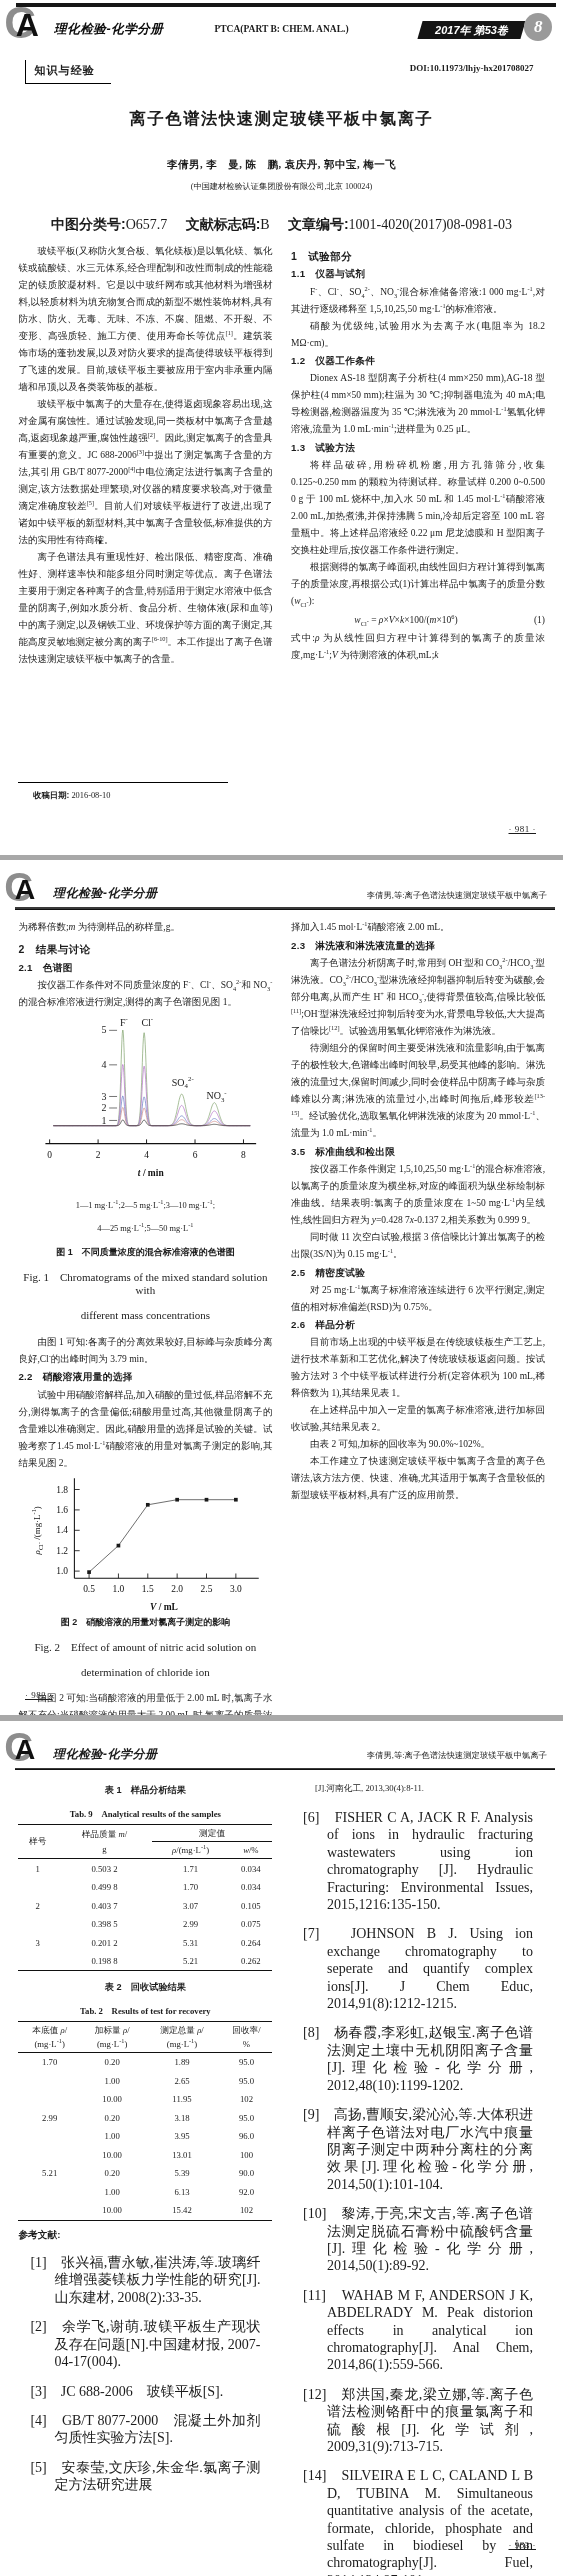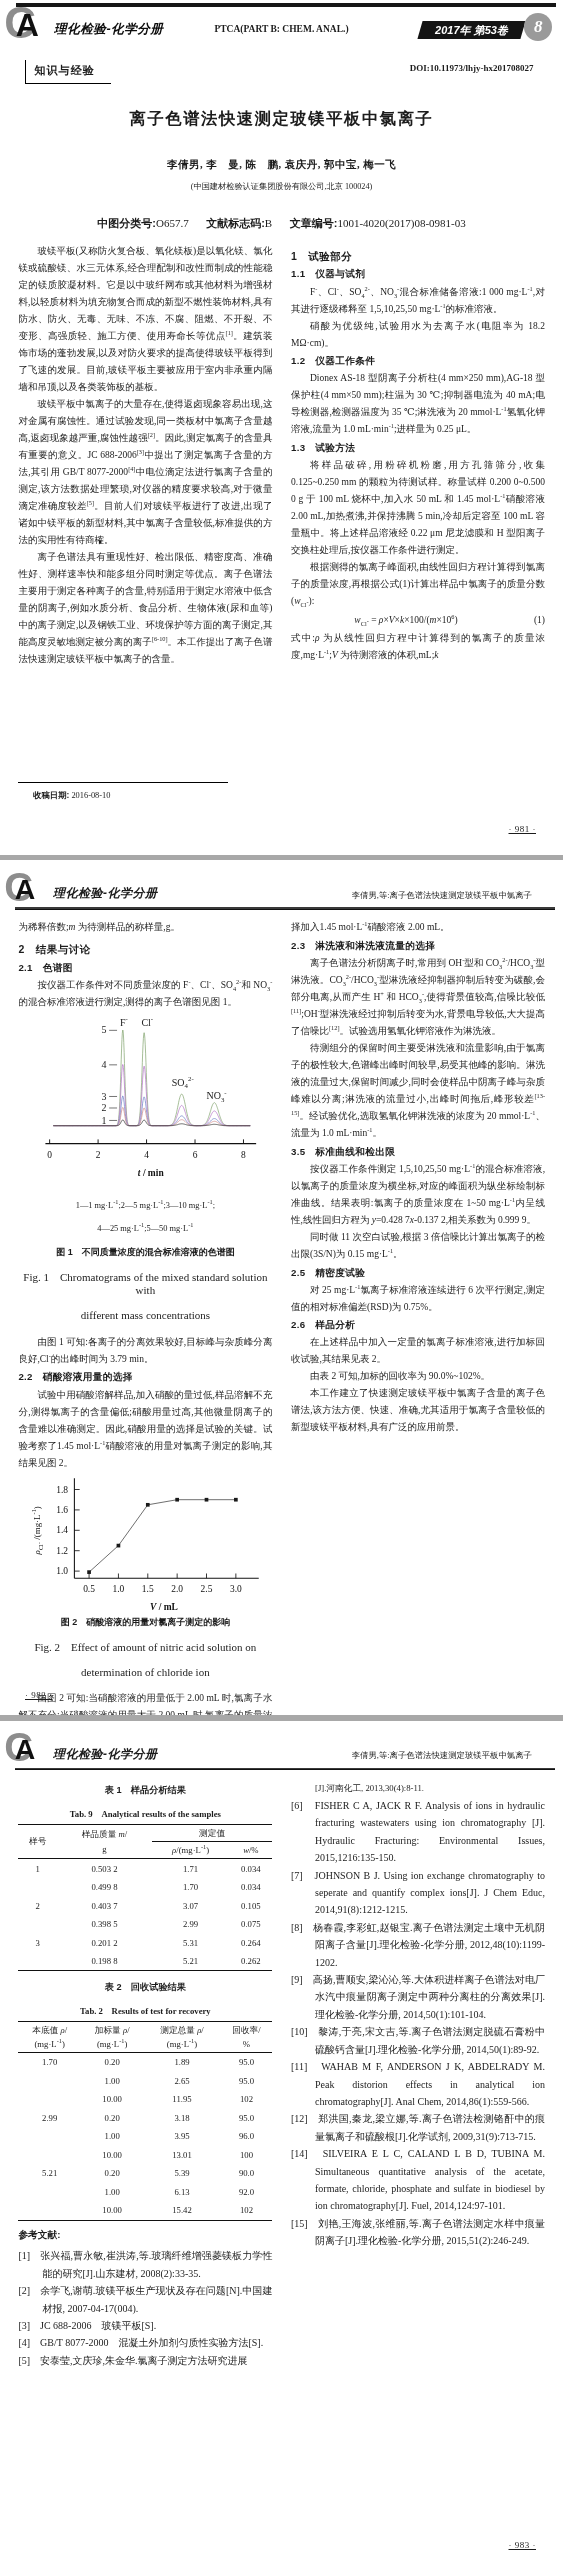--- a/index.html
+++ b/index.html
@@ -19,29 +19,29 @@
   .volbanner span{display:block;transform:skewX(16deg);color:#fff;font:italic 700 11px "Liberation Sans",sans-serif;text-align:center;line-height:18px;}
   .issuecircle{position:absolute;left:524px;top:13px;width:28.4px;height:28.4px;border-radius:50%;background:#9a9a9a;
                color:#fff;font:italic 700 17px "Liberation Serif",serif;text-align:center;line-height:27px;}
   .kbox{position:absolute;left:25px;top:60px;padding:3.2px 16px 5.3px 8.4px;border-left:1.6px solid #000;border-bottom:1.6px solid #000;
         font:700 11px "Liberation Sans",sans-serif;letter-spacing:1.1px;}
   .doi{position:absolute;right:29.5px;top:63px;font:600 9px "Liberation Serif",serif;}
   .arttitle{position:absolute;left:0;right:0;top:97px;text-align:center;
             font:700 16.3px "Liberation Sans",sans-serif;letter-spacing:1.6px;}
   .authors{position:absolute;left:0;right:0;top:158px;text-align:center;font:700 10.5px "Liberation Serif",serif;letter-spacing:0.5px;}
   .affil{position:absolute;left:0;right:0;top:181px;text-align:center;font-size:8.2px;}
-  .metaline{position:absolute;left:0;right:0;top:216px;text-align:center;font-size:11px;}
+  .metaline{position:absolute;left:0;right:0;top:216px;text-align:center;font-size:14px;}
   .metaline b{font-family:"Liberation Sans",sans-serif;}
   .metaline .seg{margin:0 7.4px;}
   
   .logo2{position:absolute;left:4.2px;top:11.6px;width:42px;height:39px;}
   .logo2 .c{position:absolute;left:0;top:-7.4px;font:700 40px "Liberation Sans",sans-serif;color:#8d8d8d;}
   .logo2 .a{position:absolute;left:10.5px;top:1.1px;font:700 28.4px "Liberation Sans",sans-serif;color:#101010;}
   .jname2{position:absolute;left:53px;top:25px;font:italic 700 12px "Liberation Sans",sans-serif;letter-spacing:0.5px;}
-  .runtitle{position:absolute;right:31px;top:29.5px;font-size:8.4px;}
+  .runtitle{position:absolute;right:16px;top:29.5px;font-size:8.4px;}
   .hdrrule{position:absolute;left:14.7px;right:8.4px;top:47px;height:1.6px;background:#3a3a3a;border-bottom:0.5px solid #111;}
   
   .col{position:absolute;width:254px;text-align:justify;font-size:9.5px;line-height:17px;}
   .col.cleft{left:18.4px}
   .col.cright{left:291px}
   .para{margin:0;text-indent:2em;}
   .cont{margin:0;text-indent:0;}
   .h1x{font:700 10.5px "Liberation Sans",sans-serif;margin:6.8px 0 4.7px;text-indent:0;text-align:left;letter-spacing:0.5px;}
   .h2x{font:700 9.7px "Liberation Sans",sans-serif;margin:3.7px 0 2.1px;text-indent:0;text-align:left;letter-spacing:0.3px;}
   sup,sub{font-size:6.3px;line-height:0;}
@@ -57,21 +57,21 @@
   
   .tblttl-cn{text-align:center;font:700 9.2px "Liberation Sans",sans-serif;line-height:16px;margin-top:2.1px;}
   .tblttl-en{text-align:center;font:700 8.7px "Liberation Serif",serif;line-height:14.7px;margin-bottom:2.1px;}
   table.dt{width:100%;border-collapse:collapse;border-top:1.6px solid #111;border-bottom:1.6px solid #111;margin:1.1px 0 7.4px;}
   table.dt th,table.dt td{font-weight:400;text-align:center;font-size:8.7px;padding:1.1px 1.1px;line-height:14.2px;}
   table.dt thead{border-bottom:1.1px solid #111;}
   table.dt th.meas{border-bottom:0.8px solid #111;}
   table.dt tbody td{height:16.3px;}
   
   .refhead{font:700 9.7px "Liberation Sans",sans-serif;margin:8.4px 0 5.3px;text-indent:0;text-align:left;}
-  .ref{margin:0;padding-left:24px;text-indent:-24px;font-size:10px;line-height:17.4px;text-align:justify;}
+  .ref{margin:12px;padding-left:24px;text-indent:-24px;font-size:14px;line-height:17.4px;text-align:justify;}
   .refcont{margin:0;padding-left:24px;text-indent:0;font-size:8.7px;line-height:17.4px;text-align:justify;}
   
   .recrule{position:absolute;left:18.4px;top:782px;width:210px;height:1.1px;background:#000;}
   .received{position:absolute;left:33px;top:790px;font-size:8.4px;}
   .received b{font-family:"Liberation Sans",sans-serif;}
   .pn{position:absolute;font-size:9px;letter-spacing:0.5px;text-decoration:underline;}
 </style>
 </head>
 <body>
 
@@ -242,20 +242,21 @@
       <p class="cont">择加入1.45 mol·L<sup>-1</sup>硝酸溶液 2.00 mL。</p>
       <h3 class="h2x">2.3　淋洗液和淋洗液流量的选择</h3>
       <p class="para">离子色谱法分析阴离子时,常用到 OH<sup>-</sup>型和 CO<sub>3</sub><sup>2-</sup>/HCO<sub>3</sub><sup>-</sup>型淋洗液。CO<sub>3</sub><sup>2-</sup>/HCO<sub>3</sub><sup>-</sup>型淋洗液经抑制器抑制后转变为碳酸,会部分电离,从而产生 H<sup>+</sup> 和 HCO<sub>3</sub><sup>-</sup>,使得背景值较高,信噪比较低<sup>[11]</sup>;OH<sup>-</sup>型淋洗液经过抑制后转变为水,背景电导较低,大大提高了信噪比<sup>[12]</sup>。试验选用氢氧化钾溶液作为淋洗液。</p>
       <p class="para">待测组分的保留时间主要受淋洗液和流量影响,由于氯离子的极性较大,色谱峰出峰时间较早,易受其他峰的影响。淋洗液的流量过大,保留时间减少,同时会使样品中阴离子峰与杂质峰难以分离;淋洗液的流量过小,出峰时间拖后,峰形较差<sup>[13-15]</sup>。经试验优化,选取氢氧化钾淋洗液的浓度为 20 mmol·L<sup>-1</sup>、流量为 1.0 mL·min<sup>-1</sup>。</p>
       <h3 class="h2x">3.5　标准曲线和检出限</h3>
       <p class="para">按仪器工作条件测定 1,5,10,25,50 mg·L<sup>-1</sup>的混合标准溶液,以氯离子的质量浓度为横坐标,对应的峰面积为纵坐标绘制标准曲线。结果表明:氯离子的质量浓度在 1~50 mg·L<sup>-1</sup>内呈线性,线性回归方程为 <i>y</i>=0.428 7<i>x</i>-0.137 2,相关系数为 0.999 9。</p>
       <p class="para">同时做 11 次空白试验,根据 3 倍信噪比计算出氯离子的检出限(3S/N)为 0.15 mg·L<sup>-1</sup>。</p>
       <h3 class="h2x">2.5　精密度试验</h3>
       <p class="para">对 25 mg·L<sup>-1</sup>氯离子标准溶液连续进行 6 次平行测定,测定值的相对标准偏差(RSD)为 0.75%。</p>
       <h3 class="h2x">2.6　样品分析</h3>
+      <p class="para">目前市场上出现的中镁平板是在传统玻镁板生产工艺上,进行技术革新和工艺优化,解决了传统玻镁板返卤问题。按试验方法对 3 个中镁平板试样进行分析(定容体积为 100 mL,稀释倍数为 1),其结果见表 1。</p>
       <p class="para">在上述样品中加入一定量的氯离子标准溶液,进行加标回收试验,其结果见表 2。</p>
       <p class="para">由表 2 可知,加标的回收率为 90.0%~102%。</p>
       <p class="para">本工作建立了快速测定玻镁平板中氯离子含量的离子色谱法,该方法方便、快速、准确,尤其适用于氯离子含量较低的新型玻镁平板材料,具有广泛的应用前景。</p>
     </div>
 
     <div class="pn" style="left:12px;top:830px;margin-left:13px;">· 982 ·</div>
   </section>
 
   <div class="pagegap"></div>
 

